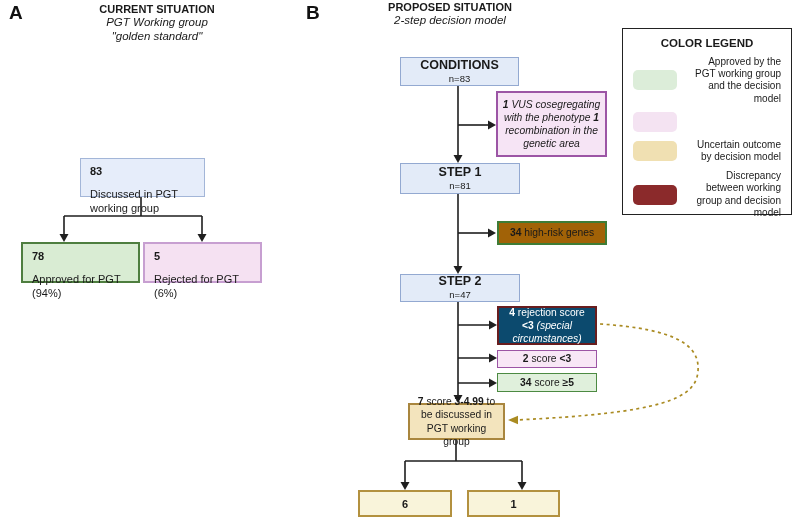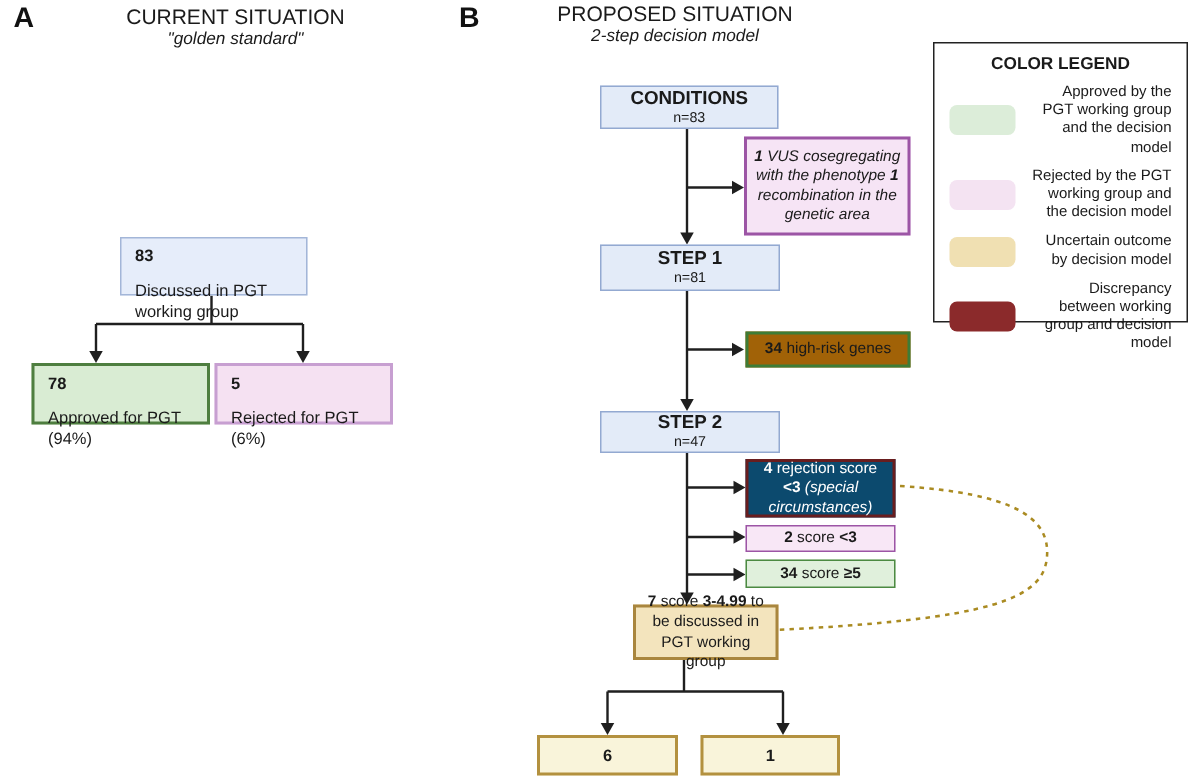--- a/index.html
+++ b/index.html
@@ -1,32 +1,32 @@
 <!DOCTYPE html>
 <html><head>
 <meta charset="utf-8">
 <style>
   html,body{margin:0;padding:0;background:#fff;}
   body{width:800px;height:520px;position:relative;font-family:"Liberation Sans","DejaVu Sans",sans-serif;color:#1a1a1a;overflow:hidden;}
   .abs{position:absolute;box-sizing:border-box;}
   .panel-label{font-size:19px;font-weight:700;color:#111;}
   .hdr{text-align:center;line-height:1.2;}
-  .hdr .t{font-weight:400;font-size:14px;}
+  .hdr .t{font-weight:700;font-size:11px;}
   .hdr .s{font-style:italic;font-size:11.5px;}
   .box{box-sizing:border-box;display:flex;align-items:center;justify-content:center;}
   .blue{background:#e6edfa;border:1.5px solid #a3b6d8;}
   .blueB{background:#e3ebf8;border:1.5px solid #93a9d1;}
   .greenA{background:#d9ecd3;border:2px solid #4e7e3f;}
   .pinkA{background:#f5e1f2;border:2px solid #c79fd1;}
   .pinkB{background:#f6e4f5;border:2px solid #9c55a5;}
   .greenB{background:#a16207;border:2px solid #3e7c36;}
   .darkred{background:#0c4a6e;border:2px solid #691d1e;color:#fff;}
   .pinkS{background:#f8e7f6;border:1.5px solid #9c55a5;}
   .greenS{background:#e0f0dc;border:1.5px solid #4c8a42;}
-  .tan{background:#f3e4bd;border:2px solid #a9863e;margin-left:14px;}
+  .tan{background:#f3e4bd;border:2px solid #a9863e;}
   .cream{background:#f9f4da;border:2px solid #b3913f;}
   .numrow{display:flex;align-items:flex-start;justify-content:flex-start;padding:6px 9px;gap:9px;font-size:11px;line-height:1.25;flex-direction:column;}
   .numrow b{font-weight:700;}
   .ctr{flex-direction:column;}
   .stit{font-weight:700;font-size:12.5px;line-height:1.1;}
   .sn{font-size:9.5px;line-height:1.2;}
   .side{font-size:10.3px;line-height:1.28;text-align:center;padding:3px 4px;}
   .side b{font-weight:700;}
   .side i{font-style:italic;}
   .legend{border:1.5px solid #222;background:#fff;padding:8px 10px 6px 10px;}
@@ -70,20 +70,21 @@
 
   <g>
     <path d="M600,324 C676,329 700,345 698,371 C696,399 662,413 516,420" stroke="#aa8b22" stroke-width="1.7" stroke-dasharray="3,3.5" fill="none"></path>
     <polygon points="518,415.8 518,424.2 508,420" fill="#aa8b22" stroke="none"></polygon>
   </g>
 </svg>
 
 <div class="abs panel-label" style="left:9px;top:2px;">A</div>
 <div class="abs hdr" style="left:57px;top:3px;width:200px;">
   <div class="t">CURRENT SITUATION</div>
+  <div class="s">PGT Working group</div>
   <div class="s">"golden standard"</div>
 </div>
 
 <div class="abs box blue numrow" style="left:80px;top:158px;width:125px;height:39px;">
   <b>83</b>
   <span>Discussed in PGT working group</span>
 </div>
 <div class="abs box greenA numrow" style="left:21px;top:242px;width:119px;height:41px;">
   <b>78</b>
   <span>Approved for PGT (94%)</span>
@@ -174,21 +175,20 @@
 </div>
 
 <div class="abs legend" style="left:622px;top:28px;width:170px;height:187px;">
   <div class="lt">COLOR LEGEND</div>
   <div class="lrow">
     <div class="lswatch" style="background: rgb(220, 237, 217);"></div>
     <div class="ltext">Approved by the PGT working group and the decision model</div>
   </div>
   <div class="lrow">
     <div class="lswatch" style="background: rgb(244, 227, 242);"></div>
-    <div class="ltext">Rejected by the PGT working group and the decision model</div>
   </div>
   <div class="lrow">
     <div class="lswatch" style="background: rgb(240, 224, 178);"></div>
     <div class="ltext">Uncertain outcome by decision model</div>
   </div>
   <div class="lrow">
     <div class="lswatch" style="background: rgb(139, 42, 43);"></div>
     <div class="ltext">Discrepancy between working group and decision model</div>
   </div>
 </div>

